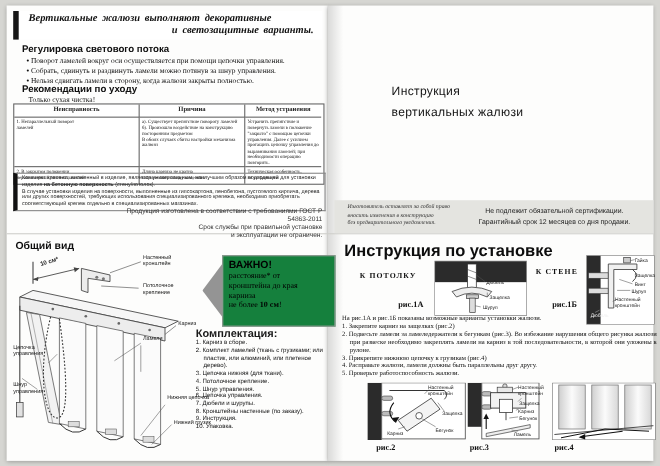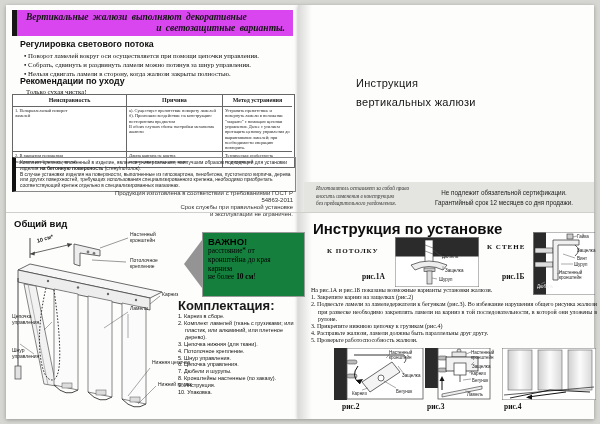--- a/index.html
+++ b/index.html
@@ -4,21 +4,21 @@
 <style>
   html,body{margin:0;padding:0;}
   .canvas{position:relative;width:600px;height:424px;background:#d6d6d2;overflow:hidden;
           font-family:"Liberation Sans",sans-serif;color:#1a1a1a;}
   .page{position:absolute;background:#fdfdfc;box-shadow:0 1px 4px rgba(0,0,0,.3);}
   .fold{position:absolute;top:5px;height:414px;width:14px;left:298px;
         background:linear-gradient(to right,rgba(0,0,0,.14),rgba(0,0,0,0));}
   .crease{position:absolute;left:6px;top:212px;width:588px;height:1px;background:#cfcfcb;}
 
   
-  .banner{position:absolute;left:12px;top:10px;width:281px;height:26px;background:#d946ef;}
+  .banner{position:absolute;left:12px;top:10px;width:281px;height:26px;background:#ffffff;}
   .banner .bar{position:absolute;left:0;top:0;width:5px;height:26px;background:#161616;}
   .banner .l1,.banner .l2{position:absolute;font-family:"Liberation Serif",serif;
         font-weight:bold;font-style:italic;font-size:9.5px;word-spacing:2px;color:#111;}
   .banner .l1{left:14px;top:2px;}
   .banner .l2{right:8px;top:13px;}
   .h-sans{position:absolute;font-weight:bold;color:#0e0e0e;}
   .bullets{position:absolute;left:24px;top:51px;width:260px;font-family:"Liberation Serif",serif;
            font-size:6.8px;line-height:1.35;color:#111;}
   .bullets div::before{content:"• ";font-weight:bold;}
   .careNote{position:absolute;left:26px;top:88px;font-family:"Liberation Serif",serif;font-size:6.8px;}
@@ -55,21 +55,21 @@
   .lbl{position:absolute;font-size:4.5px;line-height:1.12;color:#222;}
   .lbl5{position:absolute;font-size:5px;line-height:1.15;color:#222;}
   .rot{transform:rotate(-17deg);transform-origin:left top;font-size:5.5px;font-weight:bold;}
 
   .impBox{position:absolute;left:202px;top:232px;width:96px;height:60px;background:#15803d;
           border:1px solid #9a9a9a;padding:3px 0 0 5px;}
   .impBox .t{font-size:9.5px;font-weight:bold;color:#000;}
   .impBox .ln{font-size:7.3px;line-height:1.2;color:#000;font-family:Liberation Serif, serif;}
 
   .kit{position:absolute;left:178px;top:298px;width:124px;}
-  .kit .kh{font-size:13px;font-weight:bold;}
+  .kit .kh{font-size:10px;font-weight:bold;}
   .kit .ki{font-size:5.5px;line-height:1.26;padding-left:7px;text-indent:-7px;color:#111;}
 
   .sideLbl{position:absolute;font-family:"Liberation Serif",serif;font-weight:bold;
            font-size:7px;letter-spacing:1px;color:#111;}
   .figCap{position:absolute;font-family:"Liberation Serif",serif;font-weight:bold;font-size:7.5px;color:#111;}
   .steps{position:absolute;left:311px;top:287px;width:286px;font-family:"Liberation Serif",serif;
          font-size:6px;line-height:1.2;color:#111;}
   .steps .st{text-align:justify;padding-left:7px;text-indent:-7px;}
 </style>
 </head>

